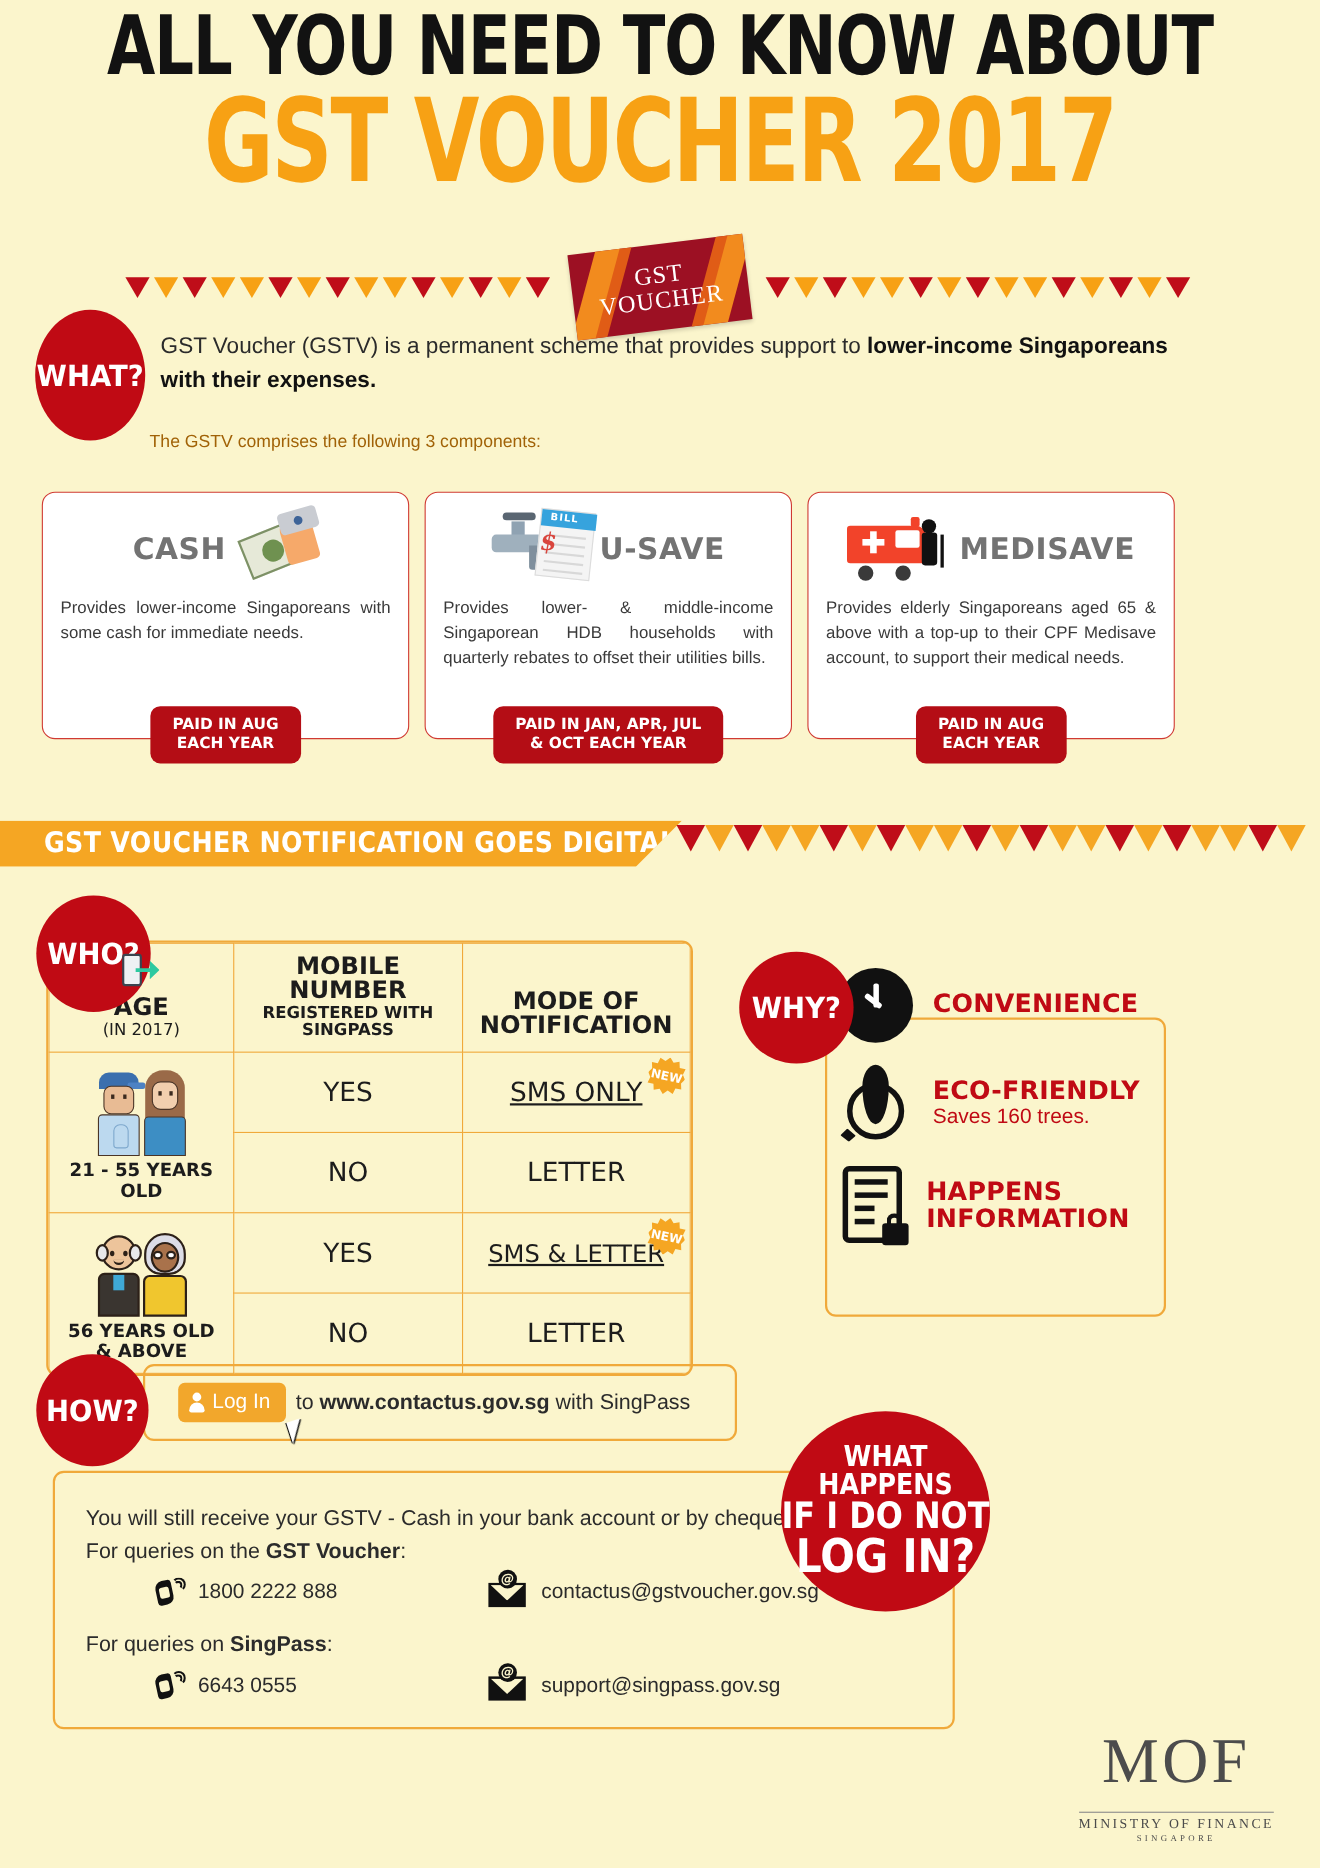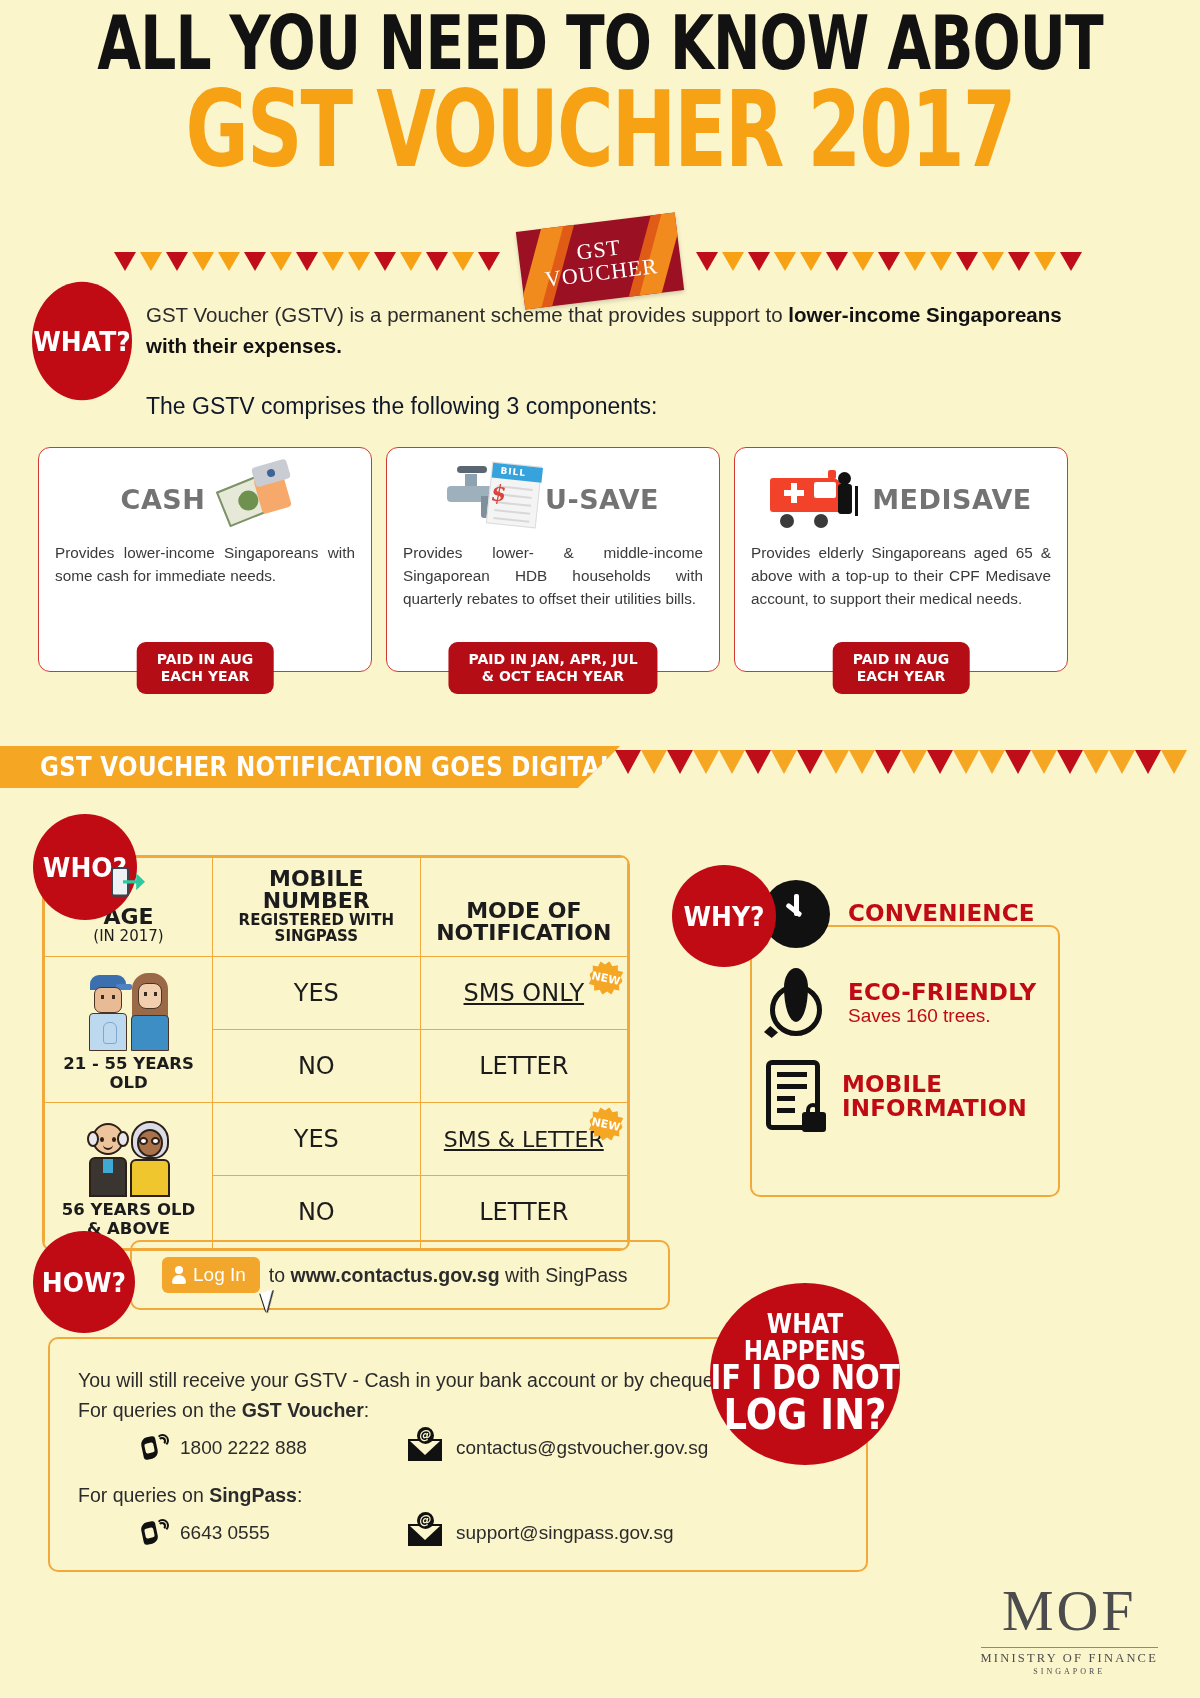--- a/index.html
+++ b/index.html
@@ -89,22 +89,22 @@
   }
 
   
   .what-badge { left: 32px; top: 285px; width: 100px; height: 112px; font-size: 25px; }
   .what-text {
     position: absolute; left: 146px; top: 300px; width: 930px;
     font-size: 20.5px; color: #2b2b2b; line-height: 1.5;
   }
   .what-text b { font-weight: bold; color: #111; }
   .comprises {
-    position: absolute; left: 146px; top: 393px;
-    font-size: 23px; color: #0f172a;
+    position: absolute; left: 136px; top: 393px;
+    font-size: 16px; color: #a16207;
   }
 
   
   .cards { position: absolute; top: 447px; left: 38px; width: 1030px; display: flex; gap: 14px; }
   .card {
     flex: 1; background: #fff;
     border: 1.6px solid #d03a33;
     border-radius: 12px;
     height: 225px;
     padding: 14px 16px 10px;
@@ -353,21 +353,21 @@
   .wl1 { font-size: 23px; } .wl2 { font-size: 29px; margin-top:3px;} .wl3 { font-size: 37px; margin-top:3px;}
 
   
   .contact-panel {
     position: absolute; left: 48px; top: 1337px; width: 820px; height: 235px;
     border: 2px solid #f0a93a; border-radius: 10px;
     padding: 30px 0 0 28px;
   }
   .c-line { font-size: 19.5px; color:#2b2b2b; margin-bottom: 7px; }
   .c-line b { font-weight: bold; }
-  .c-grid { display: flex; margin-top: 12px; }
+  .c-grid { display: flex; margin-top: 12px; gap: 36px; }
   .c-item { display: flex; align-items: center; gap: 14px; }
   .c-item.w1 { width: 330px; padding-left: 62px; }
   .c-item.w2 { width: 400px; }
   .c-val { font-size: 19px; color: #2b2b2b; }
   .phone-ic { width: 26px; height: 28px; position: relative; flex:none;}
   .phone-ic .b { position:absolute; left:2px; top:3px; width:15px; height:22px; background:#111;
                  border-radius: 7px 3px 7px 3px; transform: rotate(-12deg); }
   .phone-ic .b:after { content:''; position:absolute; left:3px; top:6px; width:9px; height:10px; background:#fbf5cc; border-radius:2px; }
   .phone-ic .w1a, .phone-ic .w2a { position:absolute; right:0; border:2px solid #111; border-left-color:transparent; border-bottom-color:transparent; border-radius:50%; }
   .phone-ic .w1a { top:3px; width:8px; height:8px; }
@@ -383,21 +383,21 @@
   
   .mof {
     position: absolute; right: 42px; bottom: 22px; text-align: center;
   }
   .mof .m {
     font-family: "Liberation Serif", serif; font-size: 58px; color: #4c4c4c;
     letter-spacing: 3px; line-height: 1;
   }
   .mof .m2 {
     font-family: "Liberation Serif", serif; font-size: 12.5px; color: #4c4c4c;
-    letter-spacing: 2.2px; margin-top: 7px; border-top: 1px solid #8a8a8a; padding-top: 3px;
+    letter-spacing: 2.2px; margin-top: 17px; border-top: 1px solid #8a8a8a; padding-top: 3px;
   }
   .mof .m3 {
     font-family: "Liberation Serif", serif; font-size: 8px; color: #4c4c4c;
     letter-spacing: 3px; margin-top: 1px;
   }
 </style>
 </head>
 <body>
 
 <div class="header">
@@ -678,21 +678,21 @@
     <div class="ic-doc">
       <i class="frame"></i>
         <i class="ln l1"></i>
         <i class="ln l2"></i>
         <i class="ln l3"></i>
         <i class="ln l4"></i>
       <i class="shack"></i>
         <i class="lock"></i>
     </div>
     <div>
-      <div class="why-label">MOBILE</div>
+      <div class="why-label">HAPPENS</div>
       <div class="why-label">INFORMATION</div>
     </div>
   </div>
 </div>
 
 <div class="how-panel">
   <div class="login-btn">
     <i class="person"></i>
     <span>Log In</span>
     <i class="cursor-arrow"></i>

